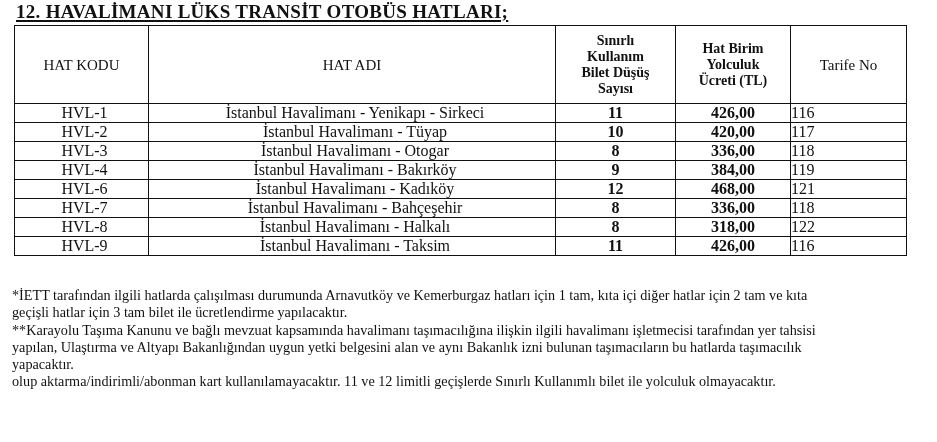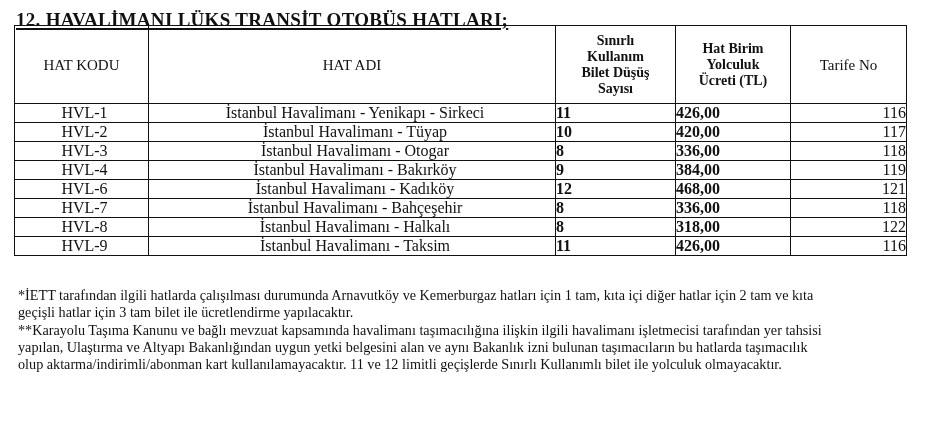--- a/index.html
+++ b/index.html
@@ -1,44 +1,44 @@
 <!DOCTYPE html>
 <html><head>
 <meta charset="utf-8">
 <style>
   html, body { margin: 0; padding: 0; background: #ffffff; }
   body {
     width: 937px; height: 442px; position: relative; overflow: hidden;
     font-family: "Liberation Serif", "DejaVu Serif", serif; color: #111;
   }
   .title {
-    position: absolute; left: 16px; top: 8px;
+    position: absolute; left: 16px; top: 0px;
     font-size: 19px; font-weight: bold; letter-spacing: 0.3px;
     text-decoration: underline; text-decoration-thickness: 2px; text-underline-offset: 2px;
     white-space: nowrap; line-height: 24px;
   }
   table.routes {
     position: absolute; left: 14px; top: 25px;
     border-collapse: collapse; table-layout: fixed;
     width: 892px;
   }
   table.routes th, table.routes td {
     border: 1.5px solid #111; padding: 0; overflow: hidden; white-space: nowrap;
   }
   table.routes th {
     height: 77px; font-weight: normal; font-size: 15px; line-height: 16px; text-align: center;
   }
   table.routes th.bold { font-weight: bold; font-size: 14px; line-height: 16px; }
   table.routes td { height: 18px; font-size: 16px; line-height: 18px; }
   td.code { padding-left: 6px !important; text-align: center; }
   td.name { padding-left: 6px !important; text-align: center; }
-  td.count, td.fee { text-align: left; font-weight: bold; }
-  td.tariff { text-align: right; }
+  td.count, td.fee { text-align: center; font-weight: bold; }
+  td.tariff { text-align: left; }
   .notes {
-    position: absolute; left: 18px; top: 287px; width: 920px;
+    position: absolute; left: 12px; top: 287px; width: 920px;
     font-size: 14.2px; line-height: 17.3px;
   }
   .notes p { margin: 0; }
 </style>
 </head>
 <body>
 
 <div class="title">12. HAVALİMANI LÜKS TRANSİT OTOBÜS HATLARI;</div>
 
 <table class="routes">
@@ -125,14 +125,15 @@
       <td class="tariff">116</td>
     </tr>
   </tbody>
 </table>
 
 <div class="notes">
   <p>*İETT tarafından ilgili hatlarda çalışılması durumunda Arnavutköy ve Kemerburgaz hatları için 1 tam, kıta içi diğer hatlar için 2 tam ve kıta</p>
   <p>geçişli hatlar için 3 tam bilet ile ücretlendirme yapılacaktır.</p>
   <p>**Karayolu Taşıma Kanunu ve bağlı mevzuat kapsamında havalimanı taşımacılığına ilişkin ilgili havalimanı işletmecisi tarafından yer tahsisi</p>
   <p>yapılan, Ulaştırma ve Altyapı Bakanlığından uygun yetki belgesini alan ve aynı Bakanlık izni bulunan taşımacıların bu hatlarda taşımacılık</p>
+  <p>yapacaktır.</p>
   <p>olup aktarma/indirimli/abonman kart kullanılamayacaktır. 11 ve 12 limitli geçişlerde Sınırlı Kullanımlı bilet ile yolculuk olmayacaktır.</p>
 </div>
 
 </body></html>

